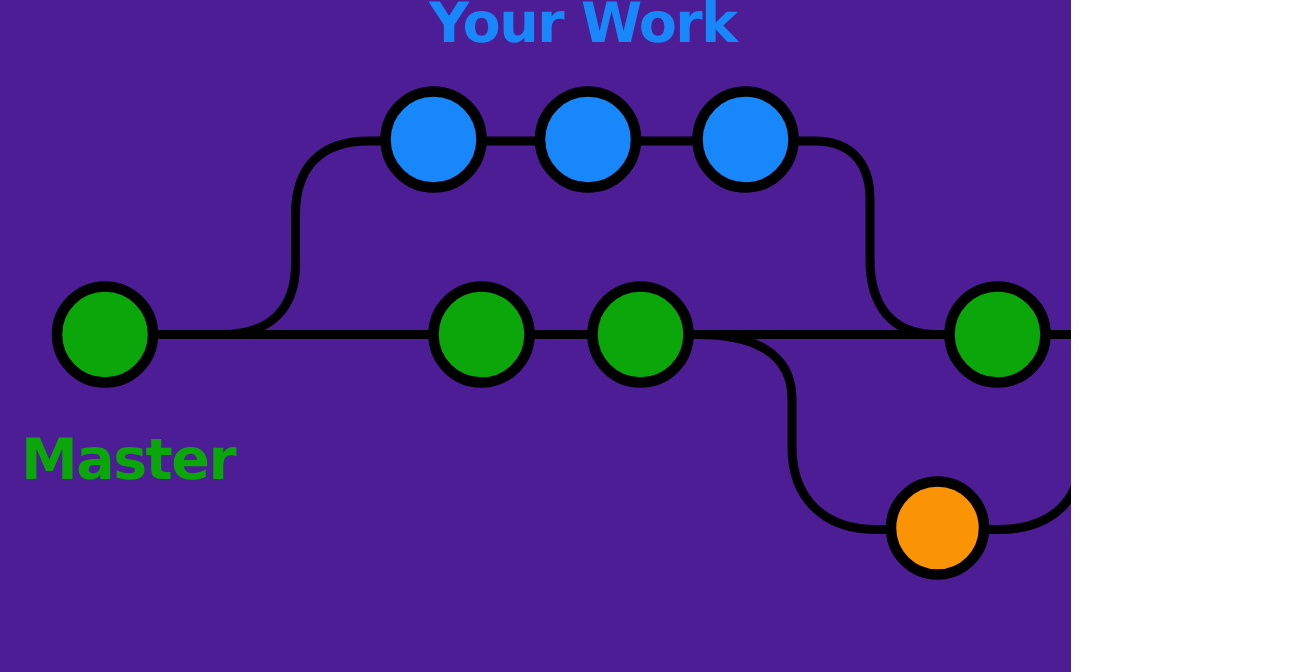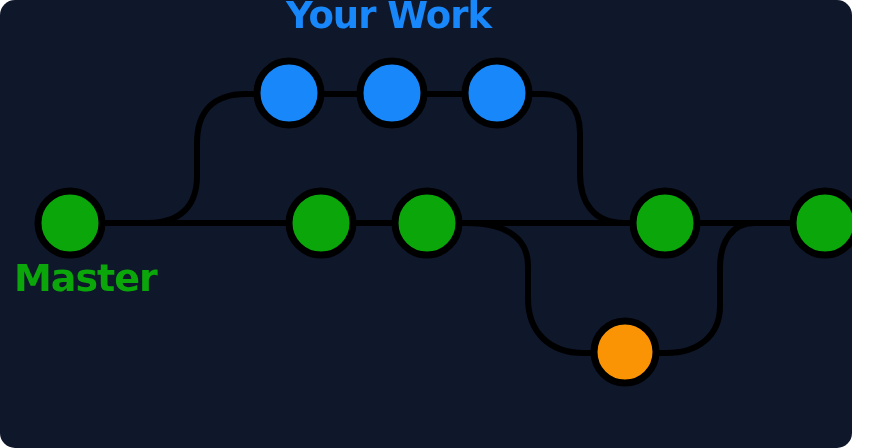--- a/index.html
+++ b/index.html
@@ -2,26 +2,25 @@
 <html><head>
 <meta charset="utf-8">
 <style>
   html, body {
     margin: 0;
     padding: 0;
     background: #ffffff;
   }
   .stage {
     position: relative;
-    width: 852px;
+    width: 714px;
     height: 448px;
-    background: #0f172a;
+    background: #4c1d95;
     overflow: hidden;
     font-family: "DejaVu Sans", "Liberation Sans", sans-serif;
-    border-radius: 15px;
   }
   .graph-svg {
     position: absolute;
     left: 0;
     top: 0;
     display: block;
   }
   .label {
     position: absolute;
     font-weight: bold;
@@ -31,21 +30,21 @@
     user-select: none;
   }
   .label-your-work {
     left: 286px;
     top: -4px;
     font-size: 37px;
     color: #1787fa;
   }
   .label-master {
     left: 14px;
-    top: 258px;
+    top: 286px;
     font-size: 38px;
     color: #0aa60a;
   }
   .label-someone {
     left: 440px;
     top: 388px;
     font-size: 37px;
     color: #f89406;
   }
 </style>

